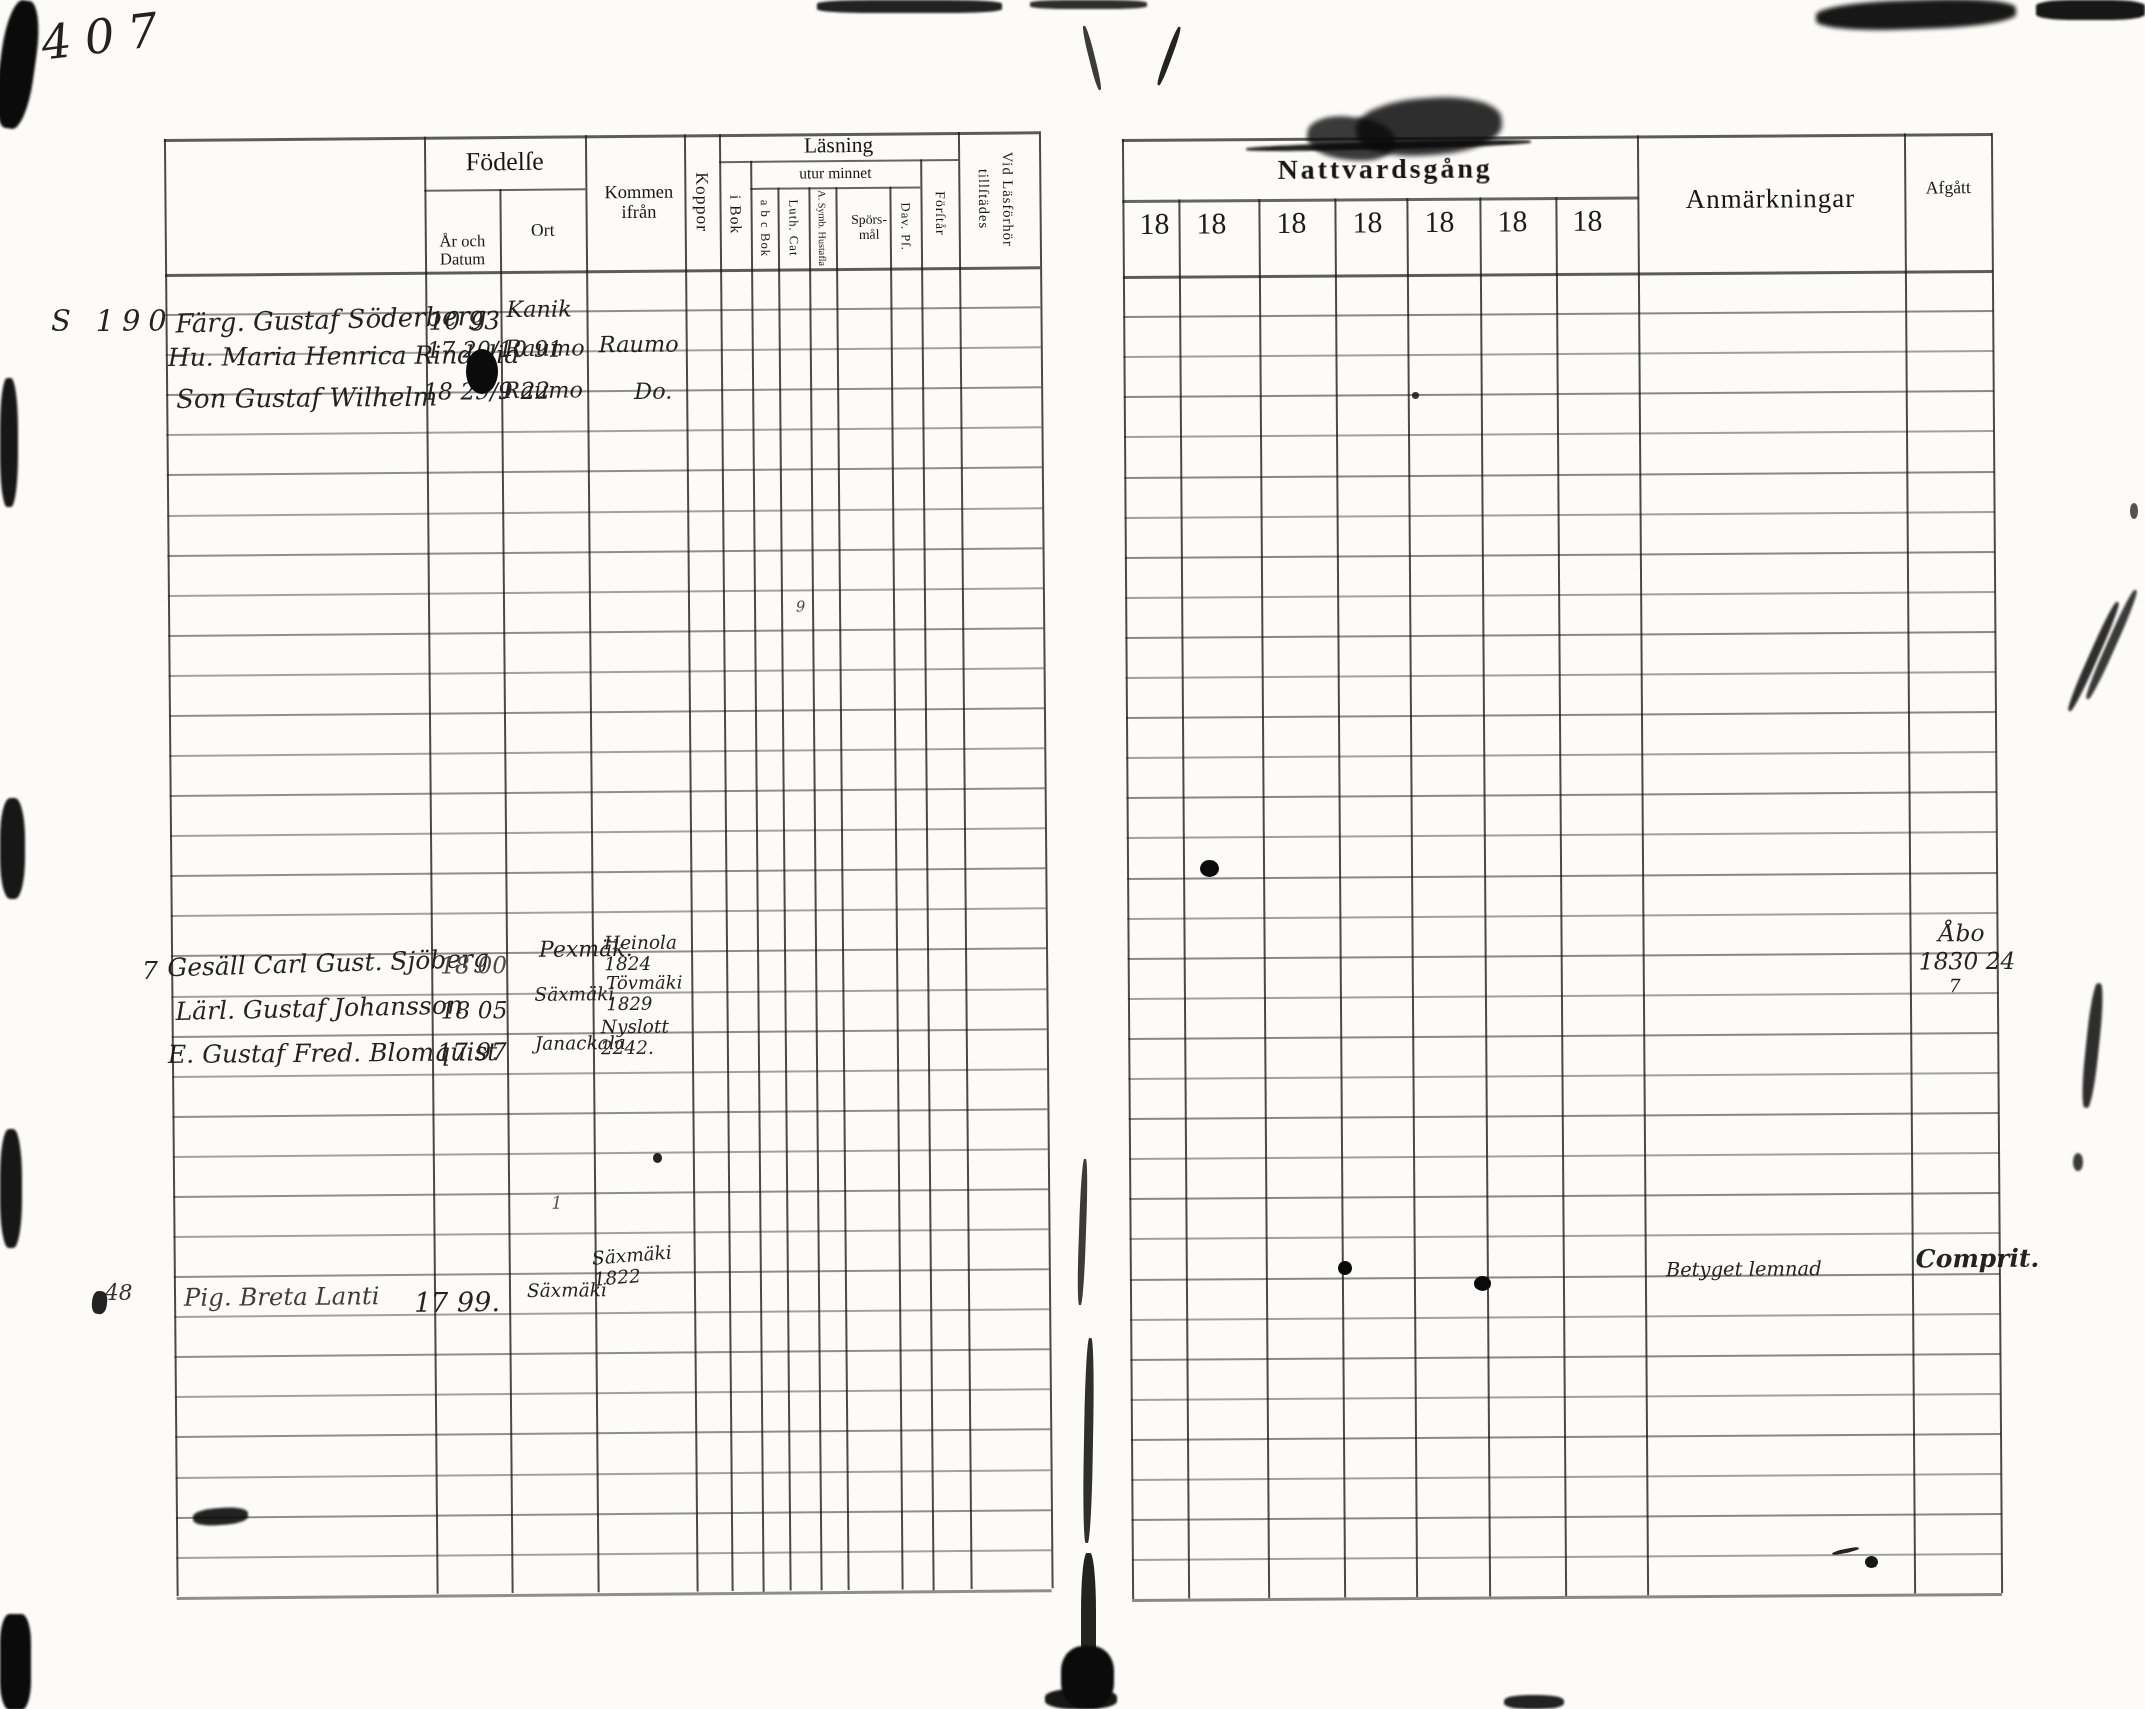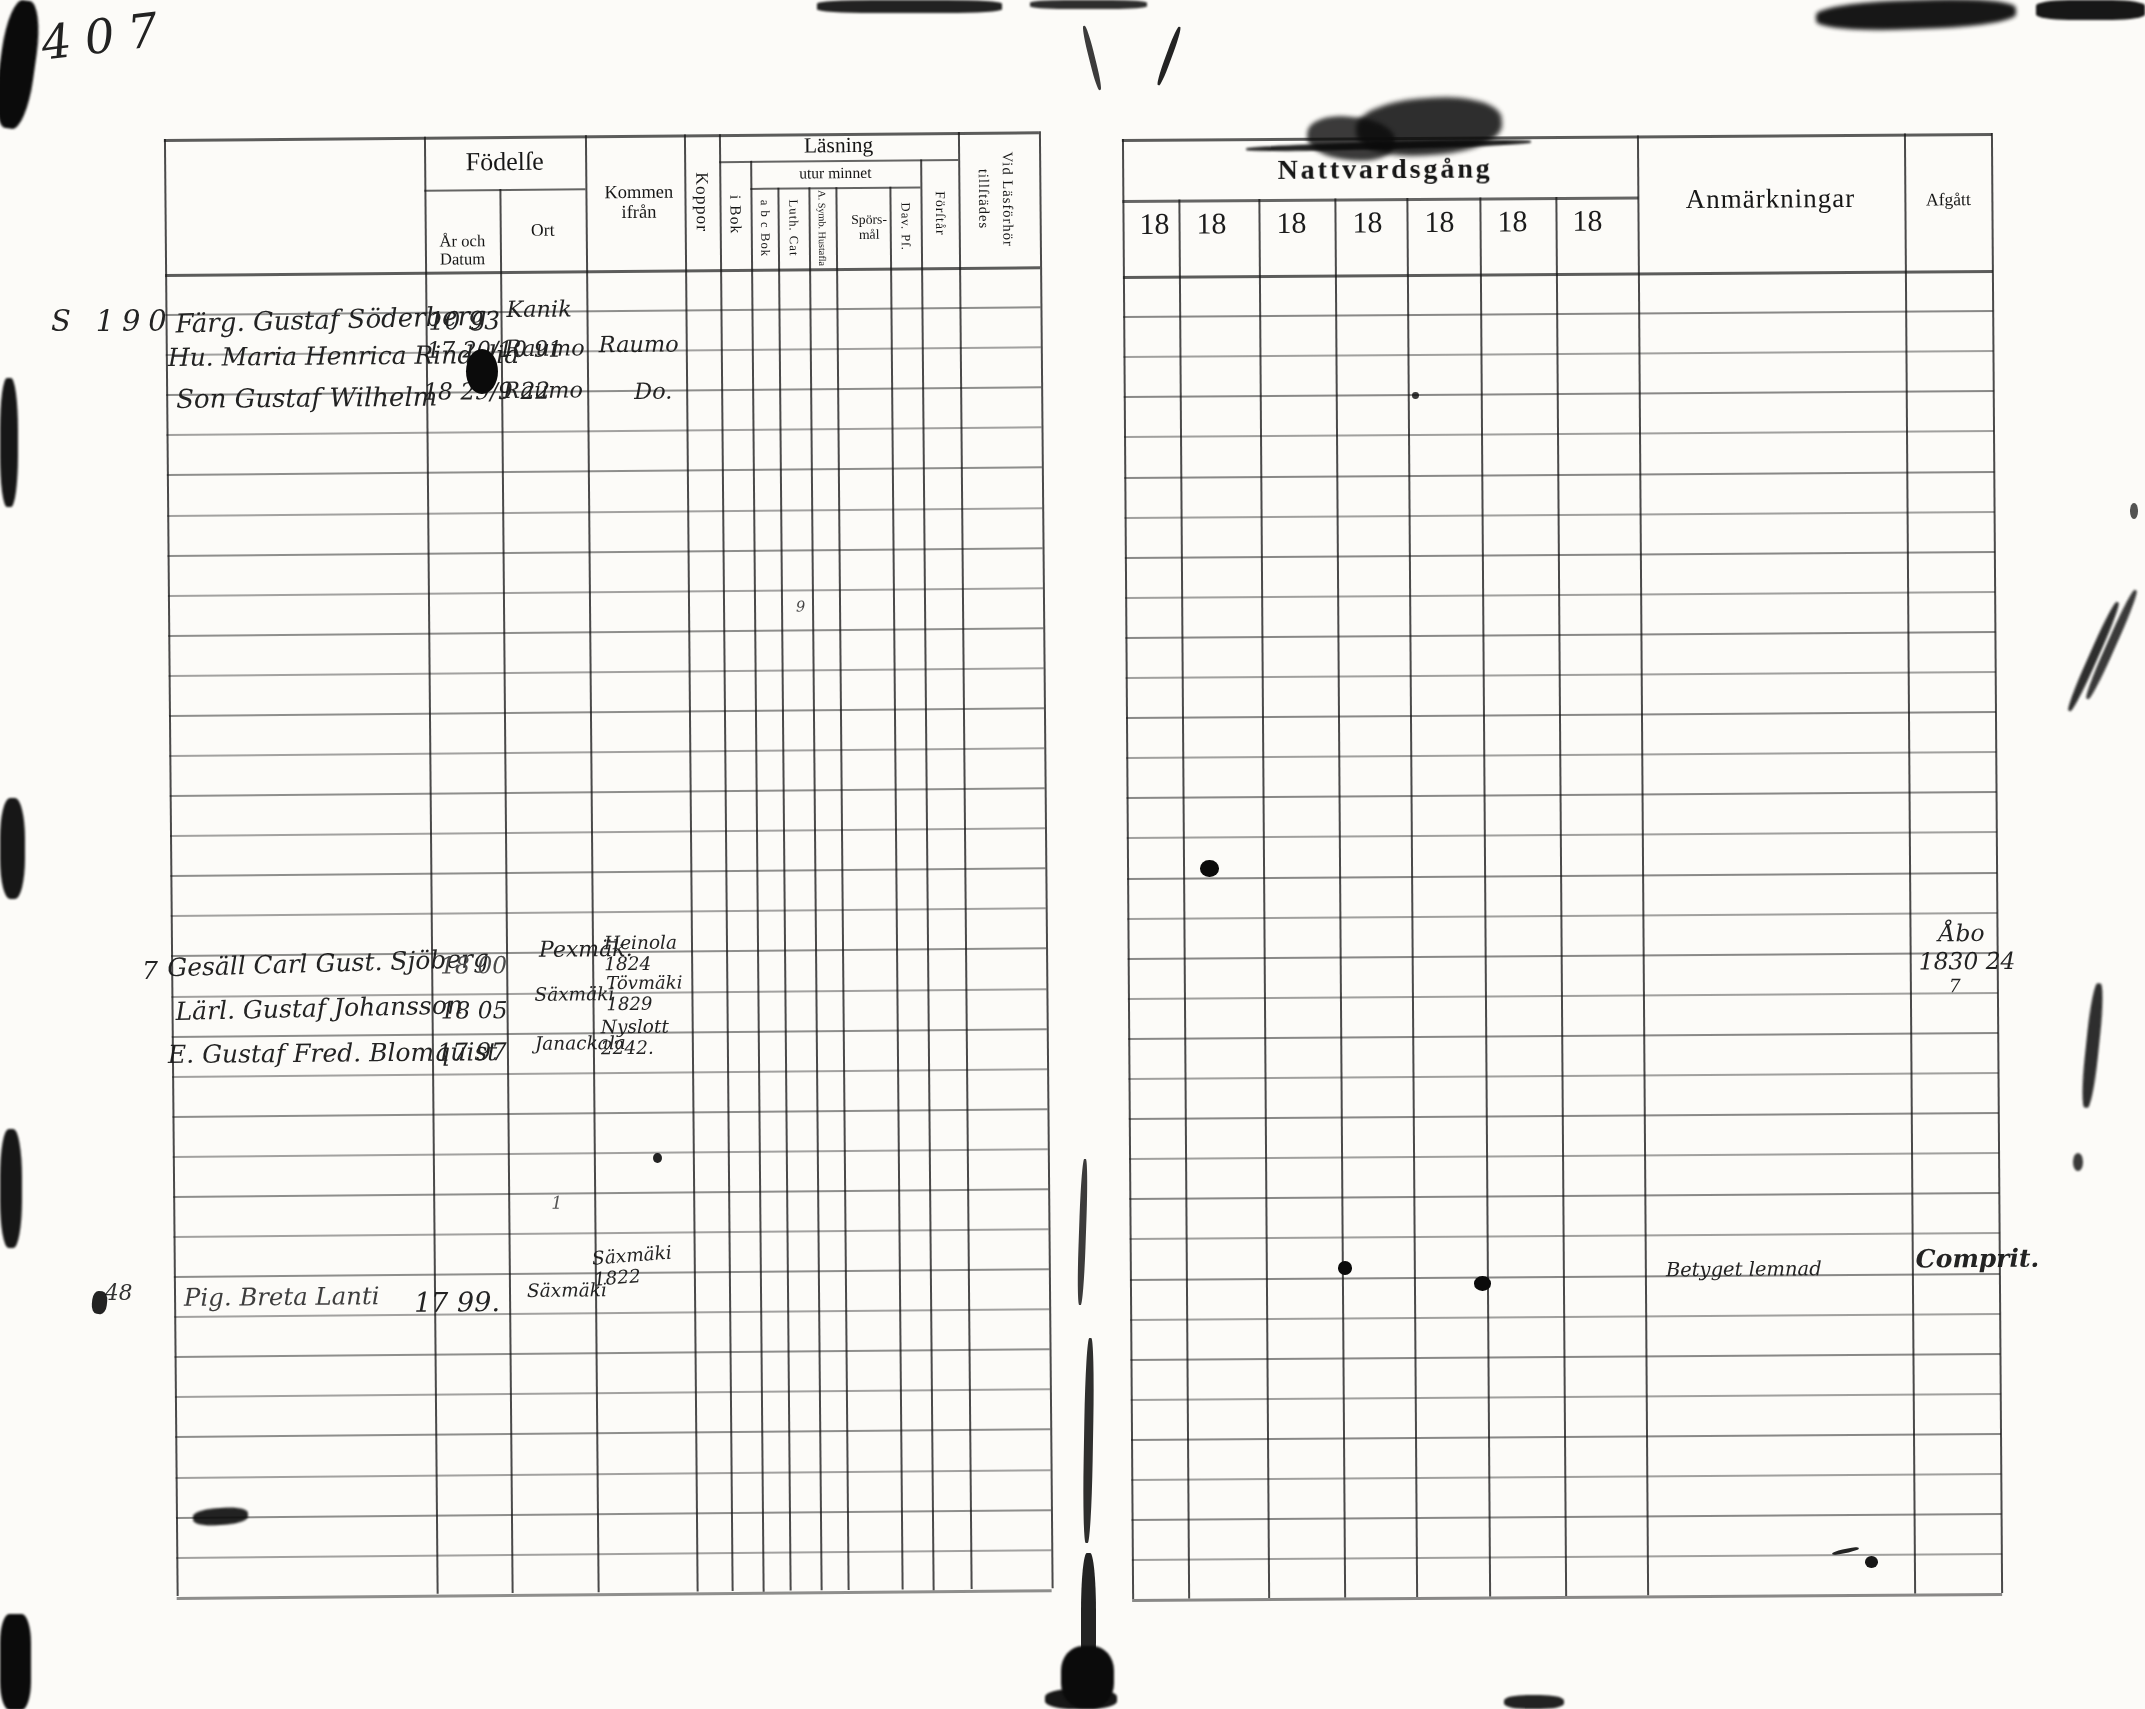--- a/index.html
+++ b/index.html
@@ -127,21 +127,21 @@
       <div class="gl" style="left: 164px; top: 1436px; width: 875px; height: 2px; opacity: 0.62;"></div>
       <div class="gl" style="left: 164px; top: 1477px; width: 875px; height: 2px; opacity: 0.5;"></div>
       <div class="gl" style="left: 164px; top: 1517px; width: 875px; height: 2px; opacity: 0.62;"></div>
       <div class="gl" style="left: 164px; top: 1557px; width: 875px; height: 2px; opacity: 0.5;"></div>
       <div class="gl" style="left: 164px; top: 1597px; width: 875px; height: 2.9px; opacity: 0.62;"></div>
     </div>
 
   <div id="pageR" class="layer">
     <div class="abs hdr natt" style="left:1219px;top:146px;width:332px;height:51px;font-size:28px;">Nattvardsgång</div>
     <div class="abs hdr" style="left:1637px;top:146px;width:266px;height:115px;font-size:27px;letter-spacing:1px;">Anmärkningar</div>
-    <div class="abs hdr" style="left:1904px;top:148px;width:88px;height:115px;font-size:17.6px;">Afgått</div>
+    <div class="abs hdr" style="left:1904px;top:136px;width:88px;height:115px;font-size:17.6px;">Afgått</div>
     <div id="yearRow">
         <div class="abs" style="left: 1139px; top: 207px; font-size: 30px; font-family: &quot;Liberation Serif&quot;, serif;">18</div>
         <div class="abs" style="left: 1196px; top: 207px; font-size: 30px; font-family: &quot;Liberation Serif&quot;, serif;">18</div>
         <div class="abs" style="left: 1276px; top: 207px; font-size: 30px; font-family: &quot;Liberation Serif&quot;, serif;">18</div>
         <div class="abs" style="left: 1352px; top: 207px; font-size: 30px; font-family: &quot;Liberation Serif&quot;, serif;">18</div>
         <div class="abs" style="left: 1424px; top: 207px; font-size: 30px; font-family: &quot;Liberation Serif&quot;, serif;">18</div>
         <div class="abs" style="left: 1497px; top: 207px; font-size: 30px; font-family: &quot;Liberation Serif&quot;, serif;">18</div>
         <div class="abs" style="left: 1572px; top: 207px; font-size: 30px; font-family: &quot;Liberation Serif&quot;, serif;">18</div>
       </div>
 

